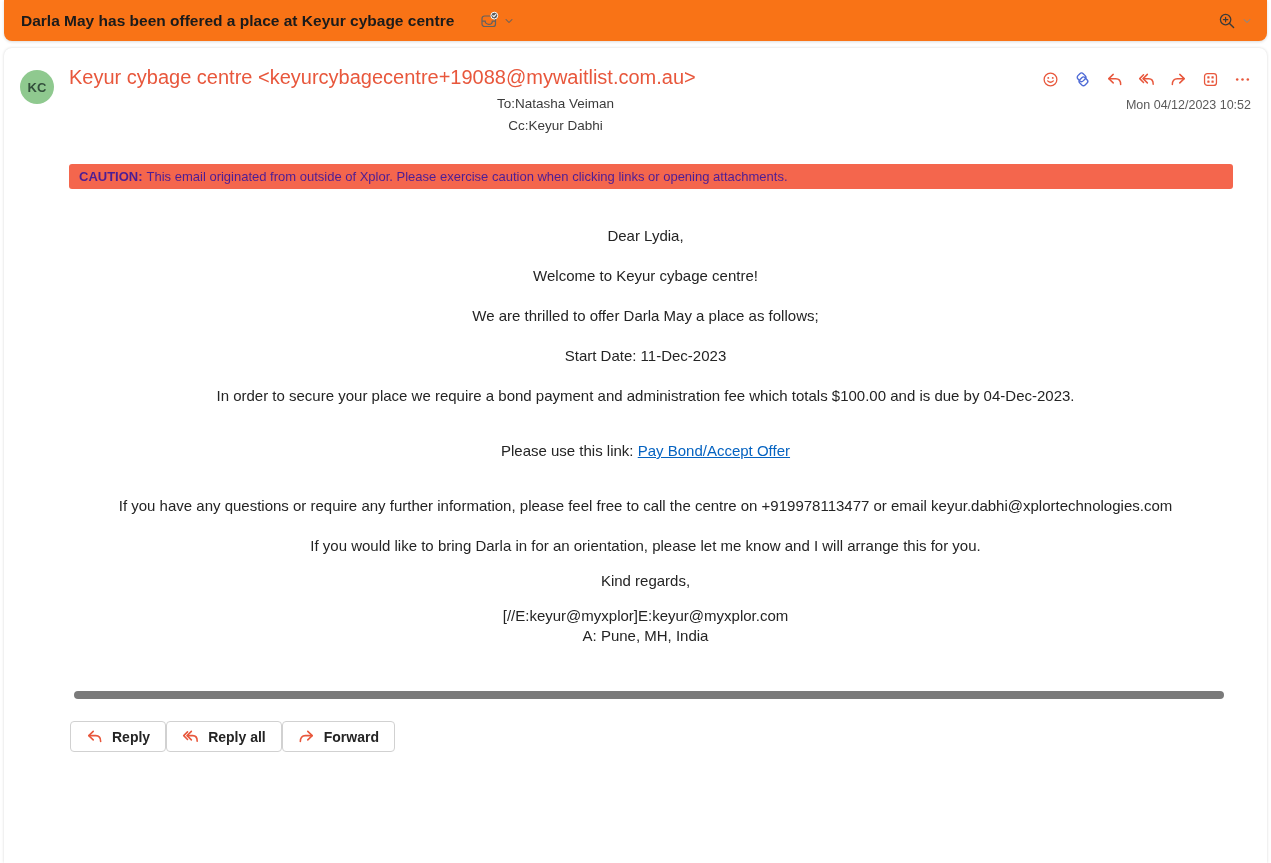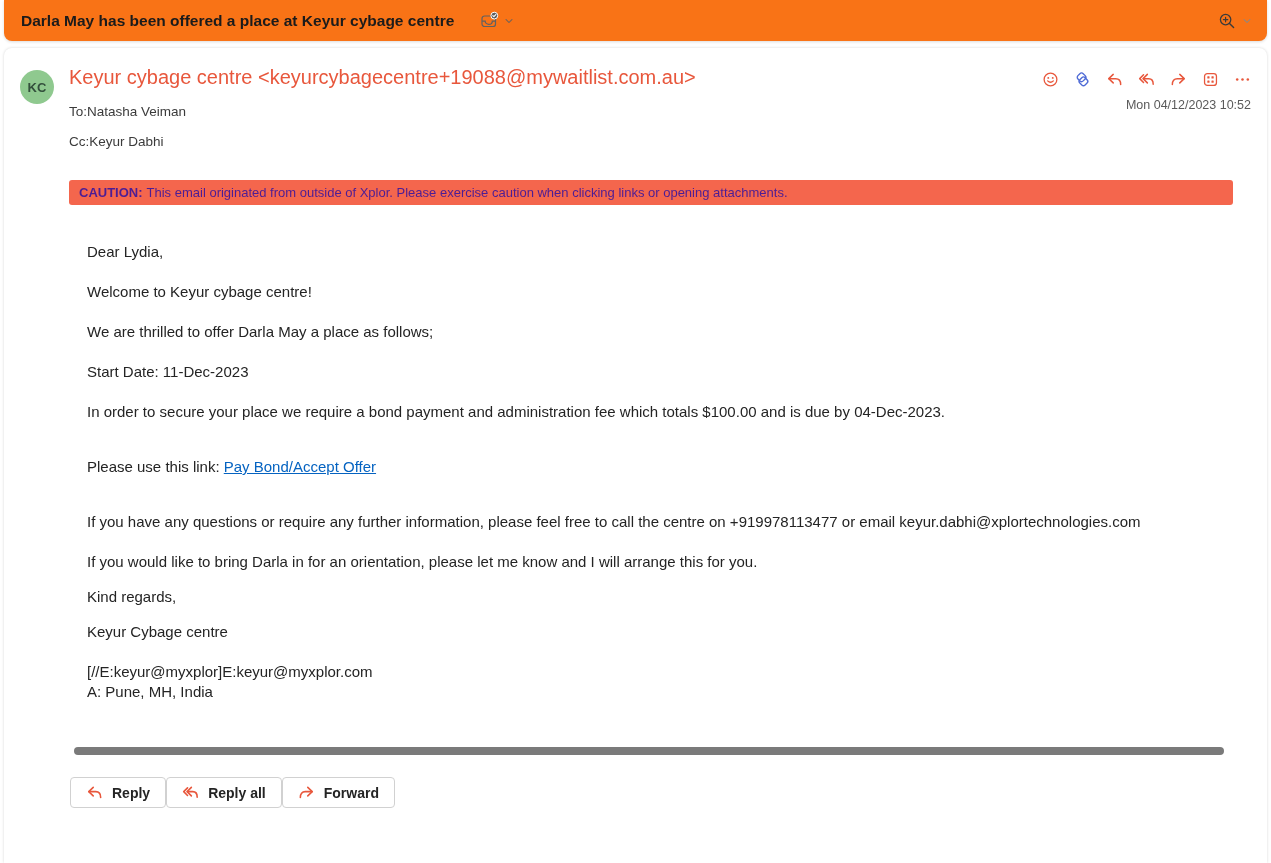--- a/index.html
+++ b/index.html
@@ -87,25 +87,26 @@
   .sender-block { margin-left: 15px; flex: 1; min-width: 0; }
   .sender {
     color: var(--accent);
     font-size: 20px;
     font-weight: 400;
     padding-top: 1px;
     cursor: pointer;
     white-space: nowrap;
   }
   .addr-row {
-    margin-top: 15px;
+    margin-top: 7px;
     font-size: 13.5px;
     color: #3b3b3b;
     display: flex;
     gap: 0;
+    justify-content: center;
   }
   .addr-label { color: #3b3b3b; }
   .addr-name { cursor: pointer; }
   .header-right { text-align: right; white-space: nowrap; }
   .action-icons {
     display: flex;
     align-items: center;
     gap: 15px;
     justify-content: flex-end;
     padding-top: 6px;
@@ -125,24 +126,25 @@
     color: #4c1d95;
     font-size: 13px;
     padding: 5px 10px;
     white-space: nowrap;
     overflow: hidden;
   }
   .caution b { font-weight: 700; margin-right: 4px; }
 
   
   .mail-body {
-    margin: 37px 34px 0 83px;
+    margin: 37px 34px 0 54px;
     font-size: 15px;
     line-height: 20px;
     color: #242424;
+    text-align: center;
   }
   .mail-body p { margin: 0 0 20px 0; white-space: nowrap; }
   .mail-body p.mb15 { margin-bottom: 15px; }
   .mail-body p.mb35 { margin-bottom: 35px; }
   .mail-body a {
     color: var(--link);
     text-decoration: underline;
     cursor: pointer;
   }
   .signature div { line-height: 20px; white-space: nowrap; }
@@ -306,21 +308,20 @@
   <div class="mail-body">
     <p>Dear Lydia,</p>
     <p>Welcome to Keyur cybage centre!</p>
     <p>We are thrilled to offer Darla May a place as follows;</p>
     <p>Start Date: 11-Dec-2023</p>
     <p class="mb35">In order to secure your place we require a bond payment and administration fee which totals  $100.00 and is due by 04-Dec-2023.</p>
     <p class="mb35"><span>Please use this link: </span><a>Pay Bond/Accept Offer</a></p>
     <p>If you have any questions or require any further information, please feel free to call the centre on +919978113477 or email keyur.dabhi@xplortechnologies.com</p>
     <p class="mb15">If you would like to bring Darla in for an orientation, please let me know and I will arrange this for you.</p>
     <p class="mb15">Kind regards,</p>
-    <p>Keyur Cybage centre</p>
     <div class="signature">
       <div>[//E:keyur@myxplor]E:keyur@myxplor.com</div>
       <div>A: Pune, MH, India</div>
     </div>
   </div>
 
   <div class="hscroll">
     <div class="hscroll-thumb"></div>
   </div>
 

